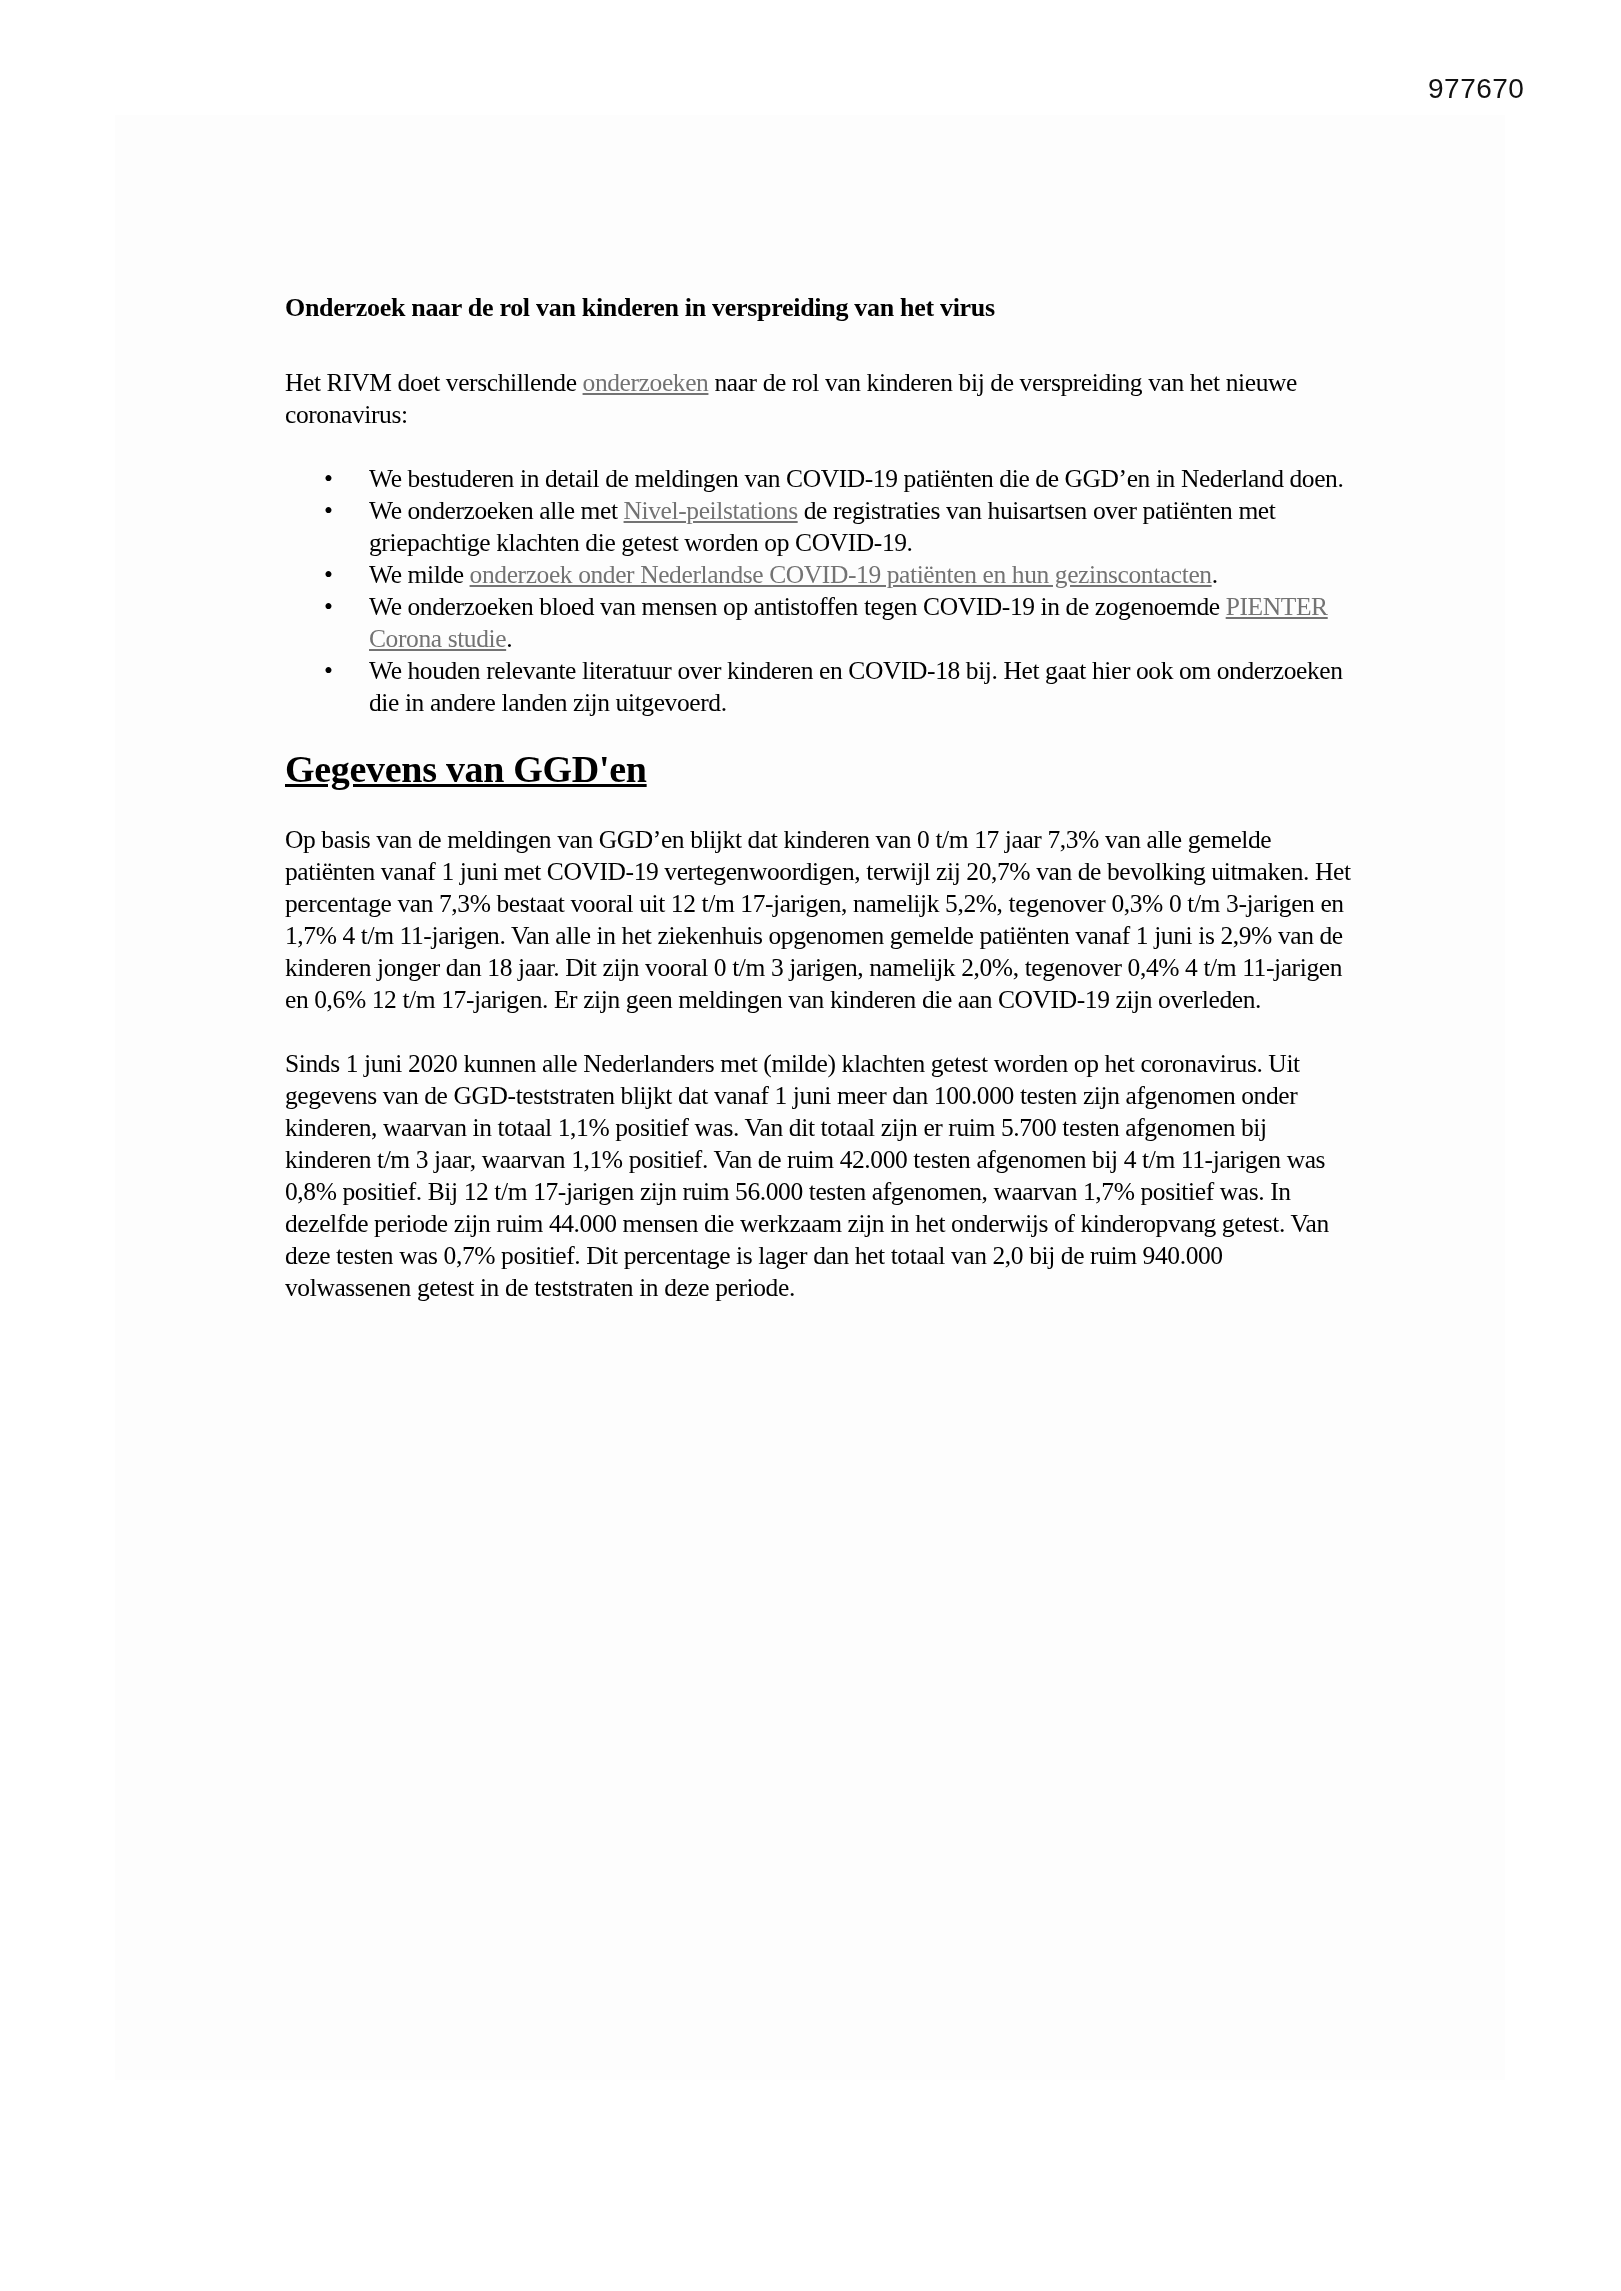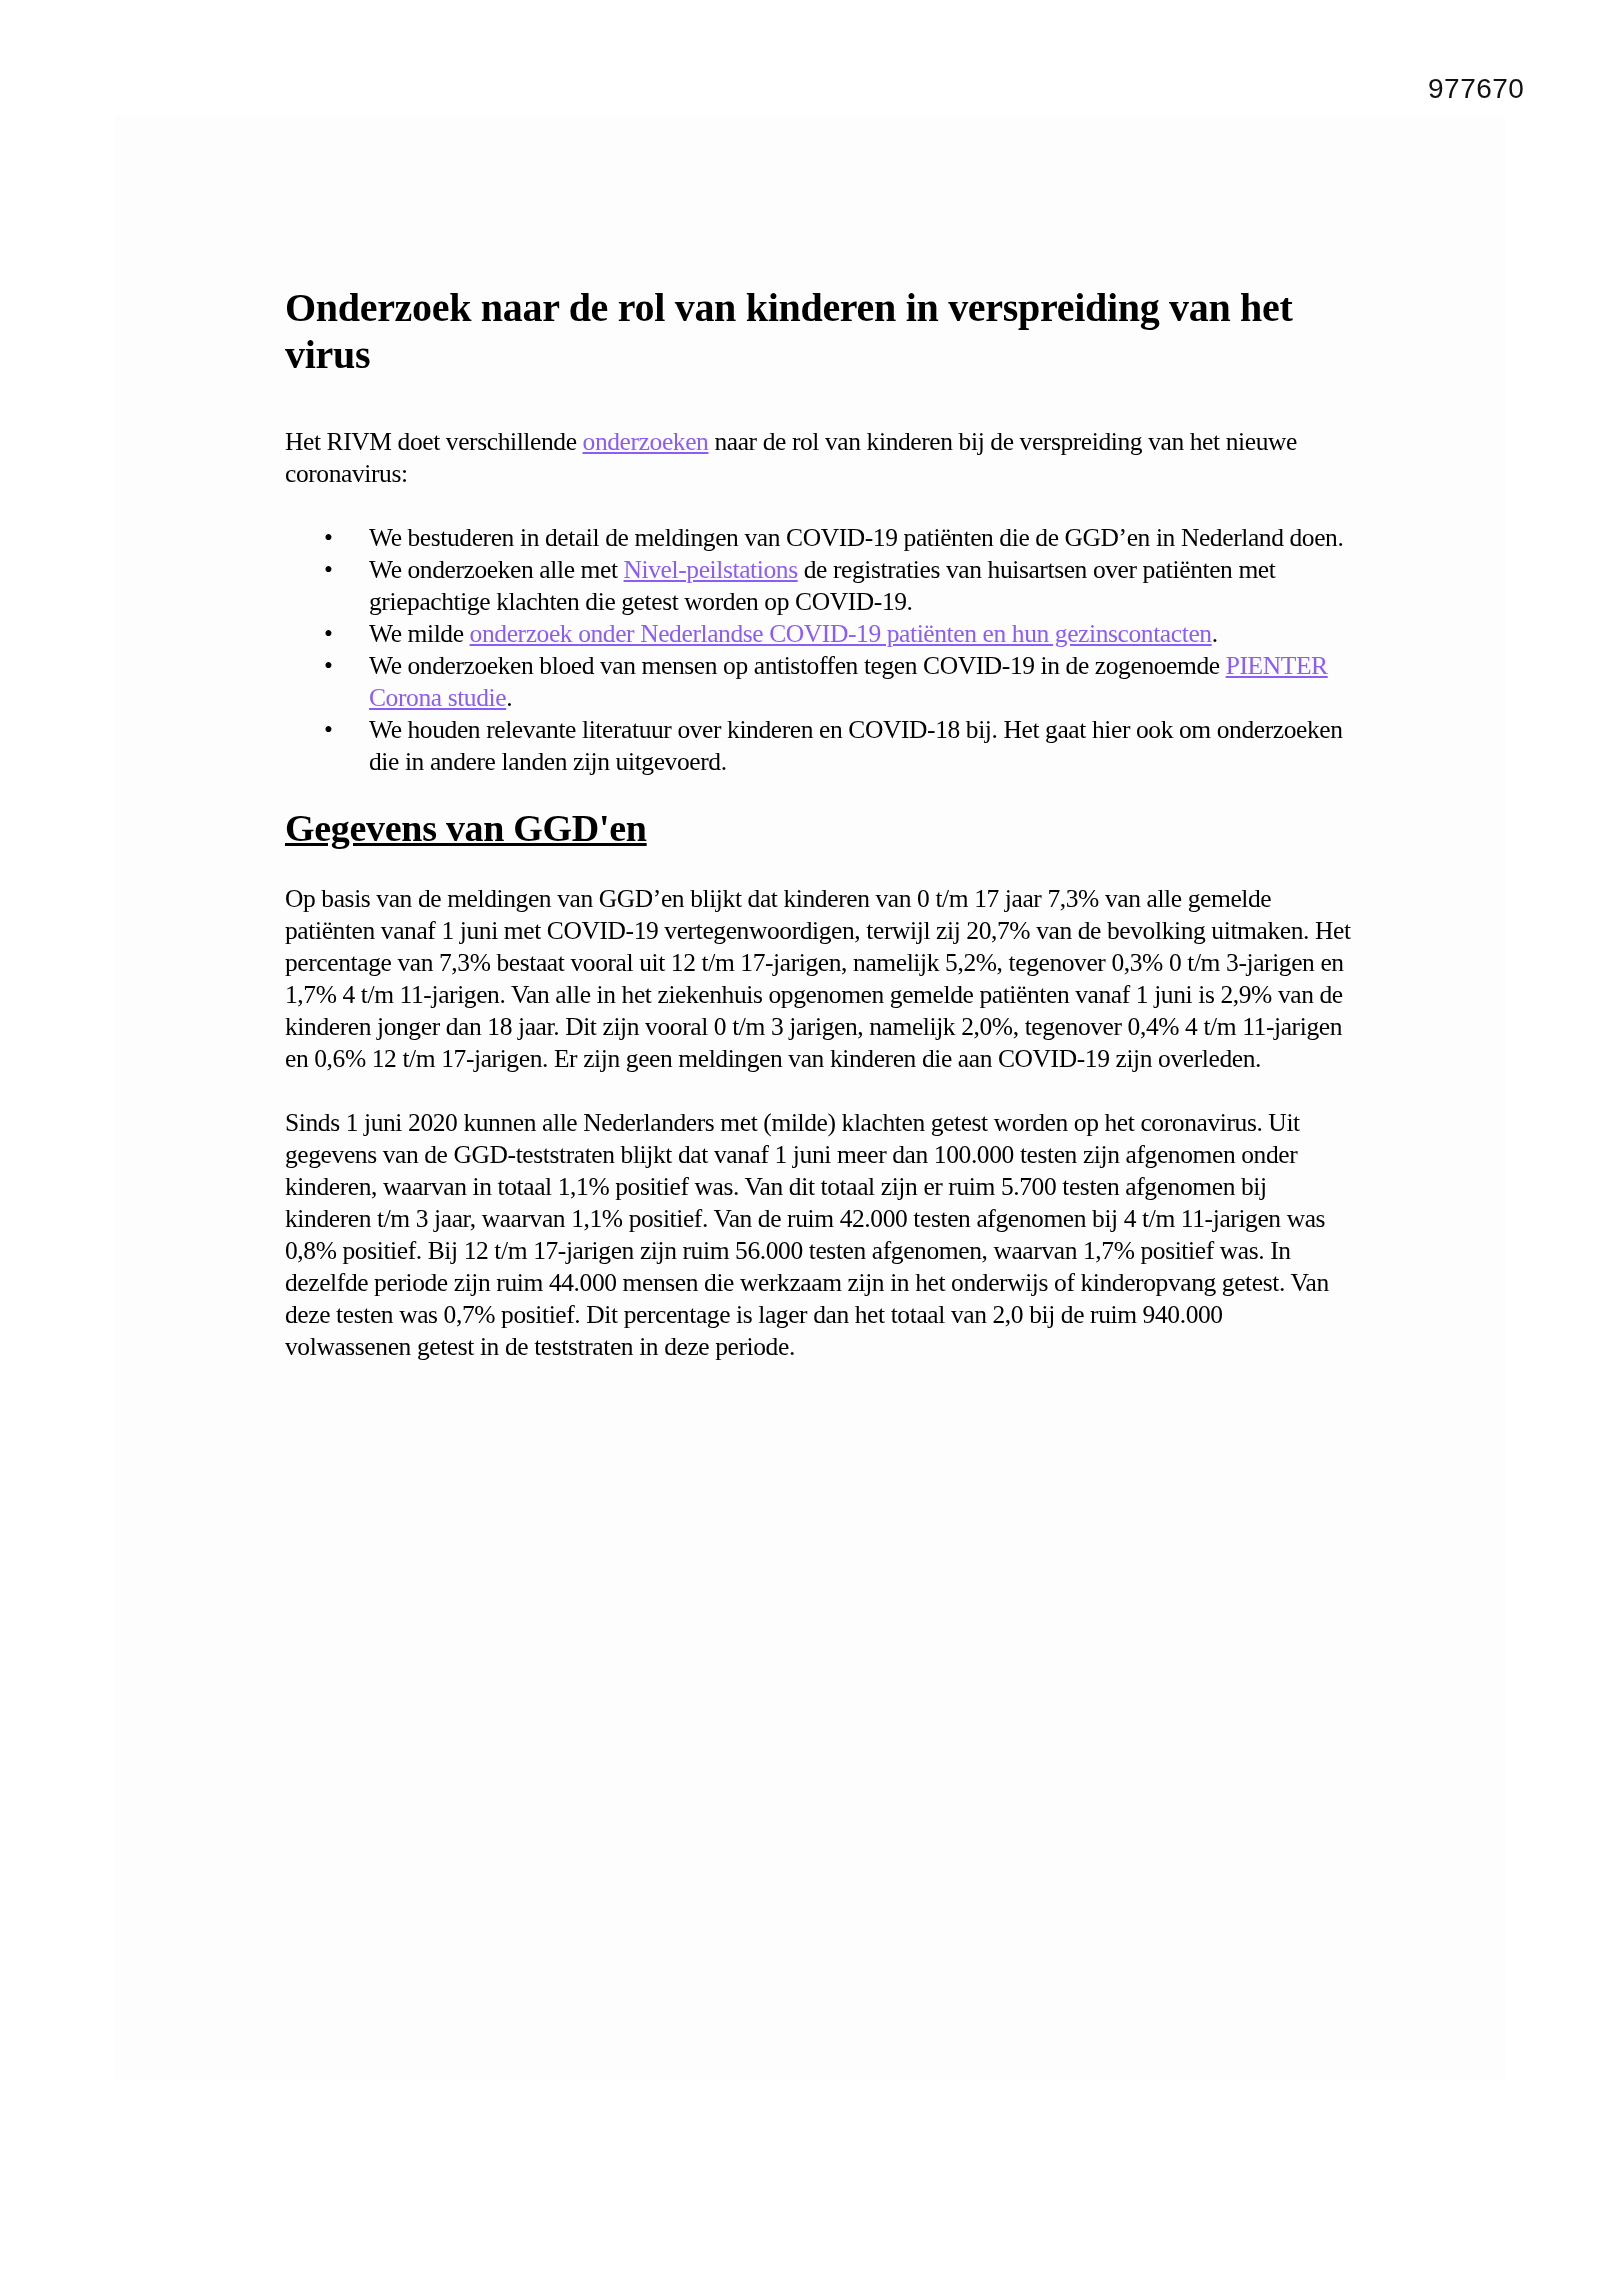--- a/index.html
+++ b/index.html
@@ -34,42 +34,42 @@
     }
     .content {
       position: absolute;
       left: 285px;
       top: 284px;
       width: 1068px;
     }
     h1 {
       font-family: "Liberation Serif", "DejaVu Serif", serif;
       font-weight: bold;
-      font-size: 40px;
+      font-size: 26px;
       line-height: 47px;
-      margin: 0 0 48px 0;
+      margin: 0 0 36px 0;
       letter-spacing: -0.3px;
     }
     h2 {
       font-family: "Liberation Serif", "DejaVu Serif", serif;
       font-weight: bold;
       font-size: 38px;
       line-height: 47px;
       margin: 0 0 31px 0;
       letter-spacing: -0.3px;
       text-decoration: underline;
     }
     p {
       font-size: 25.5px;
       line-height: 32px;
       margin: 0 0 32px 0;
       letter-spacing: -0.4px;
     }
     a {
-      color: #8b5cf6;
+      color: #737373;
       text-decoration: underline;
     }
     ul {
       margin: 0 0 27.4px 0;
       padding: 0 0 0 84px;
       list-style: none;
     }
     ul li {
       position: relative;
       font-size: 25.5px;

